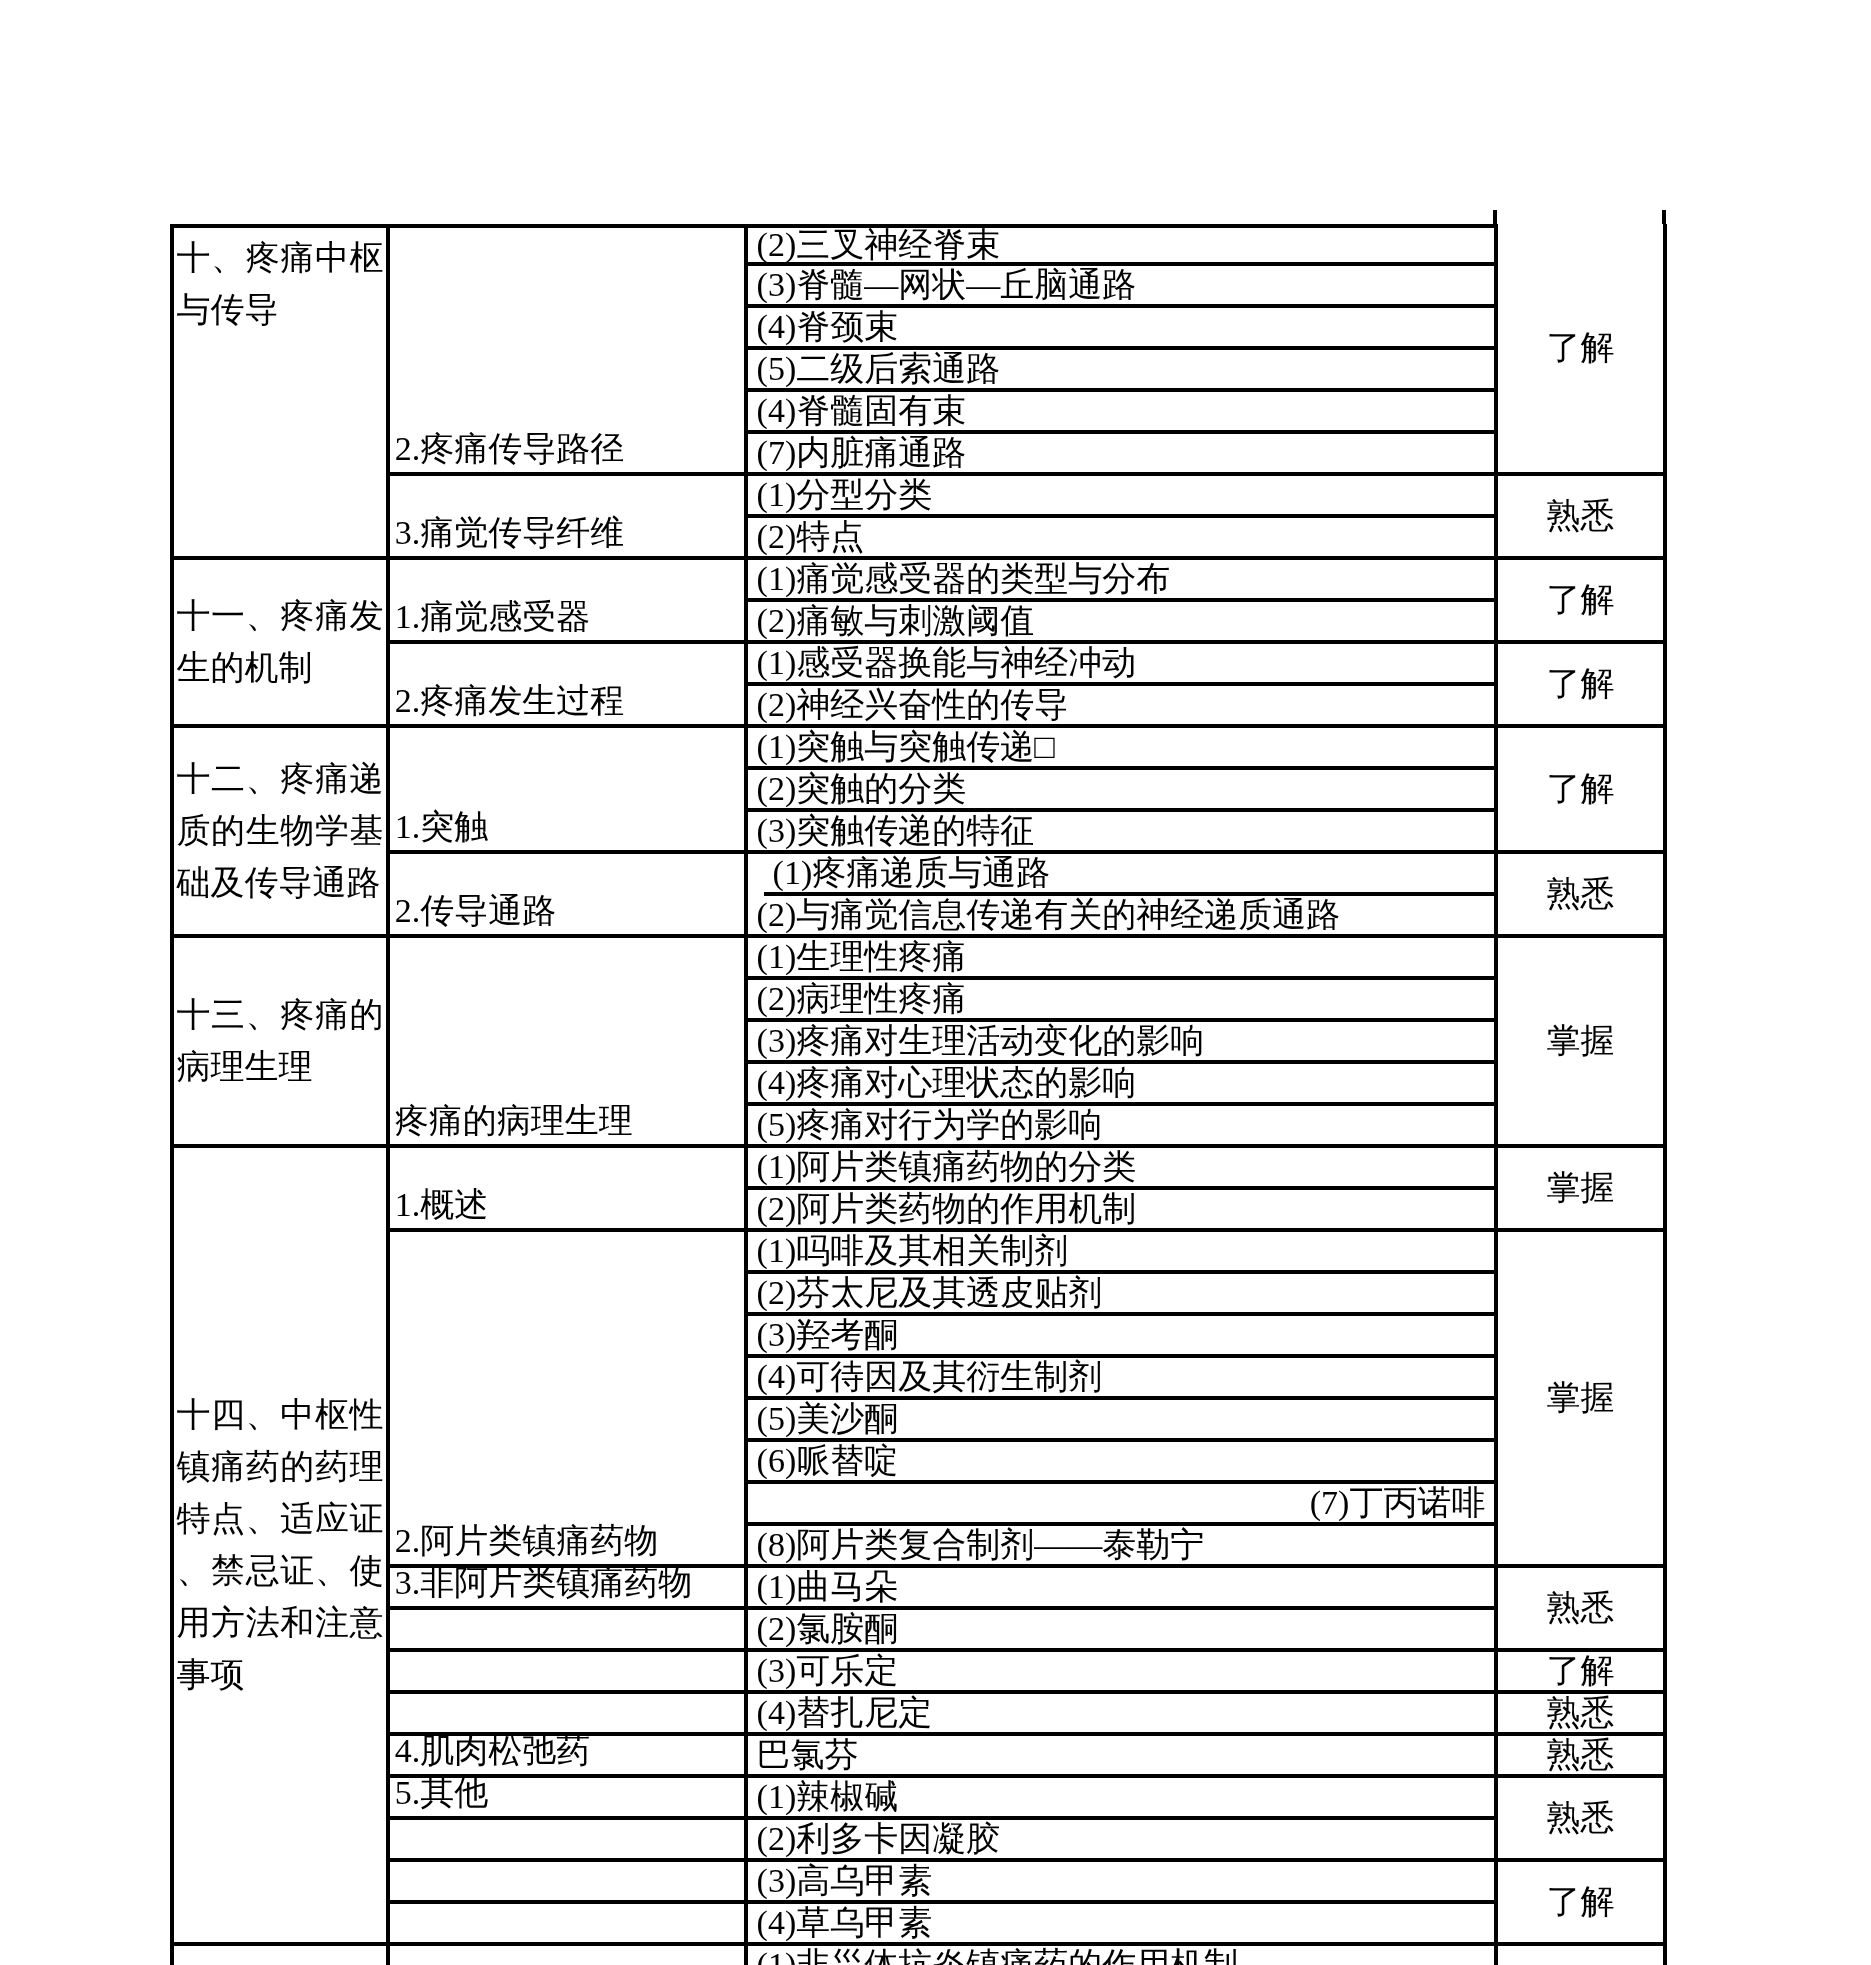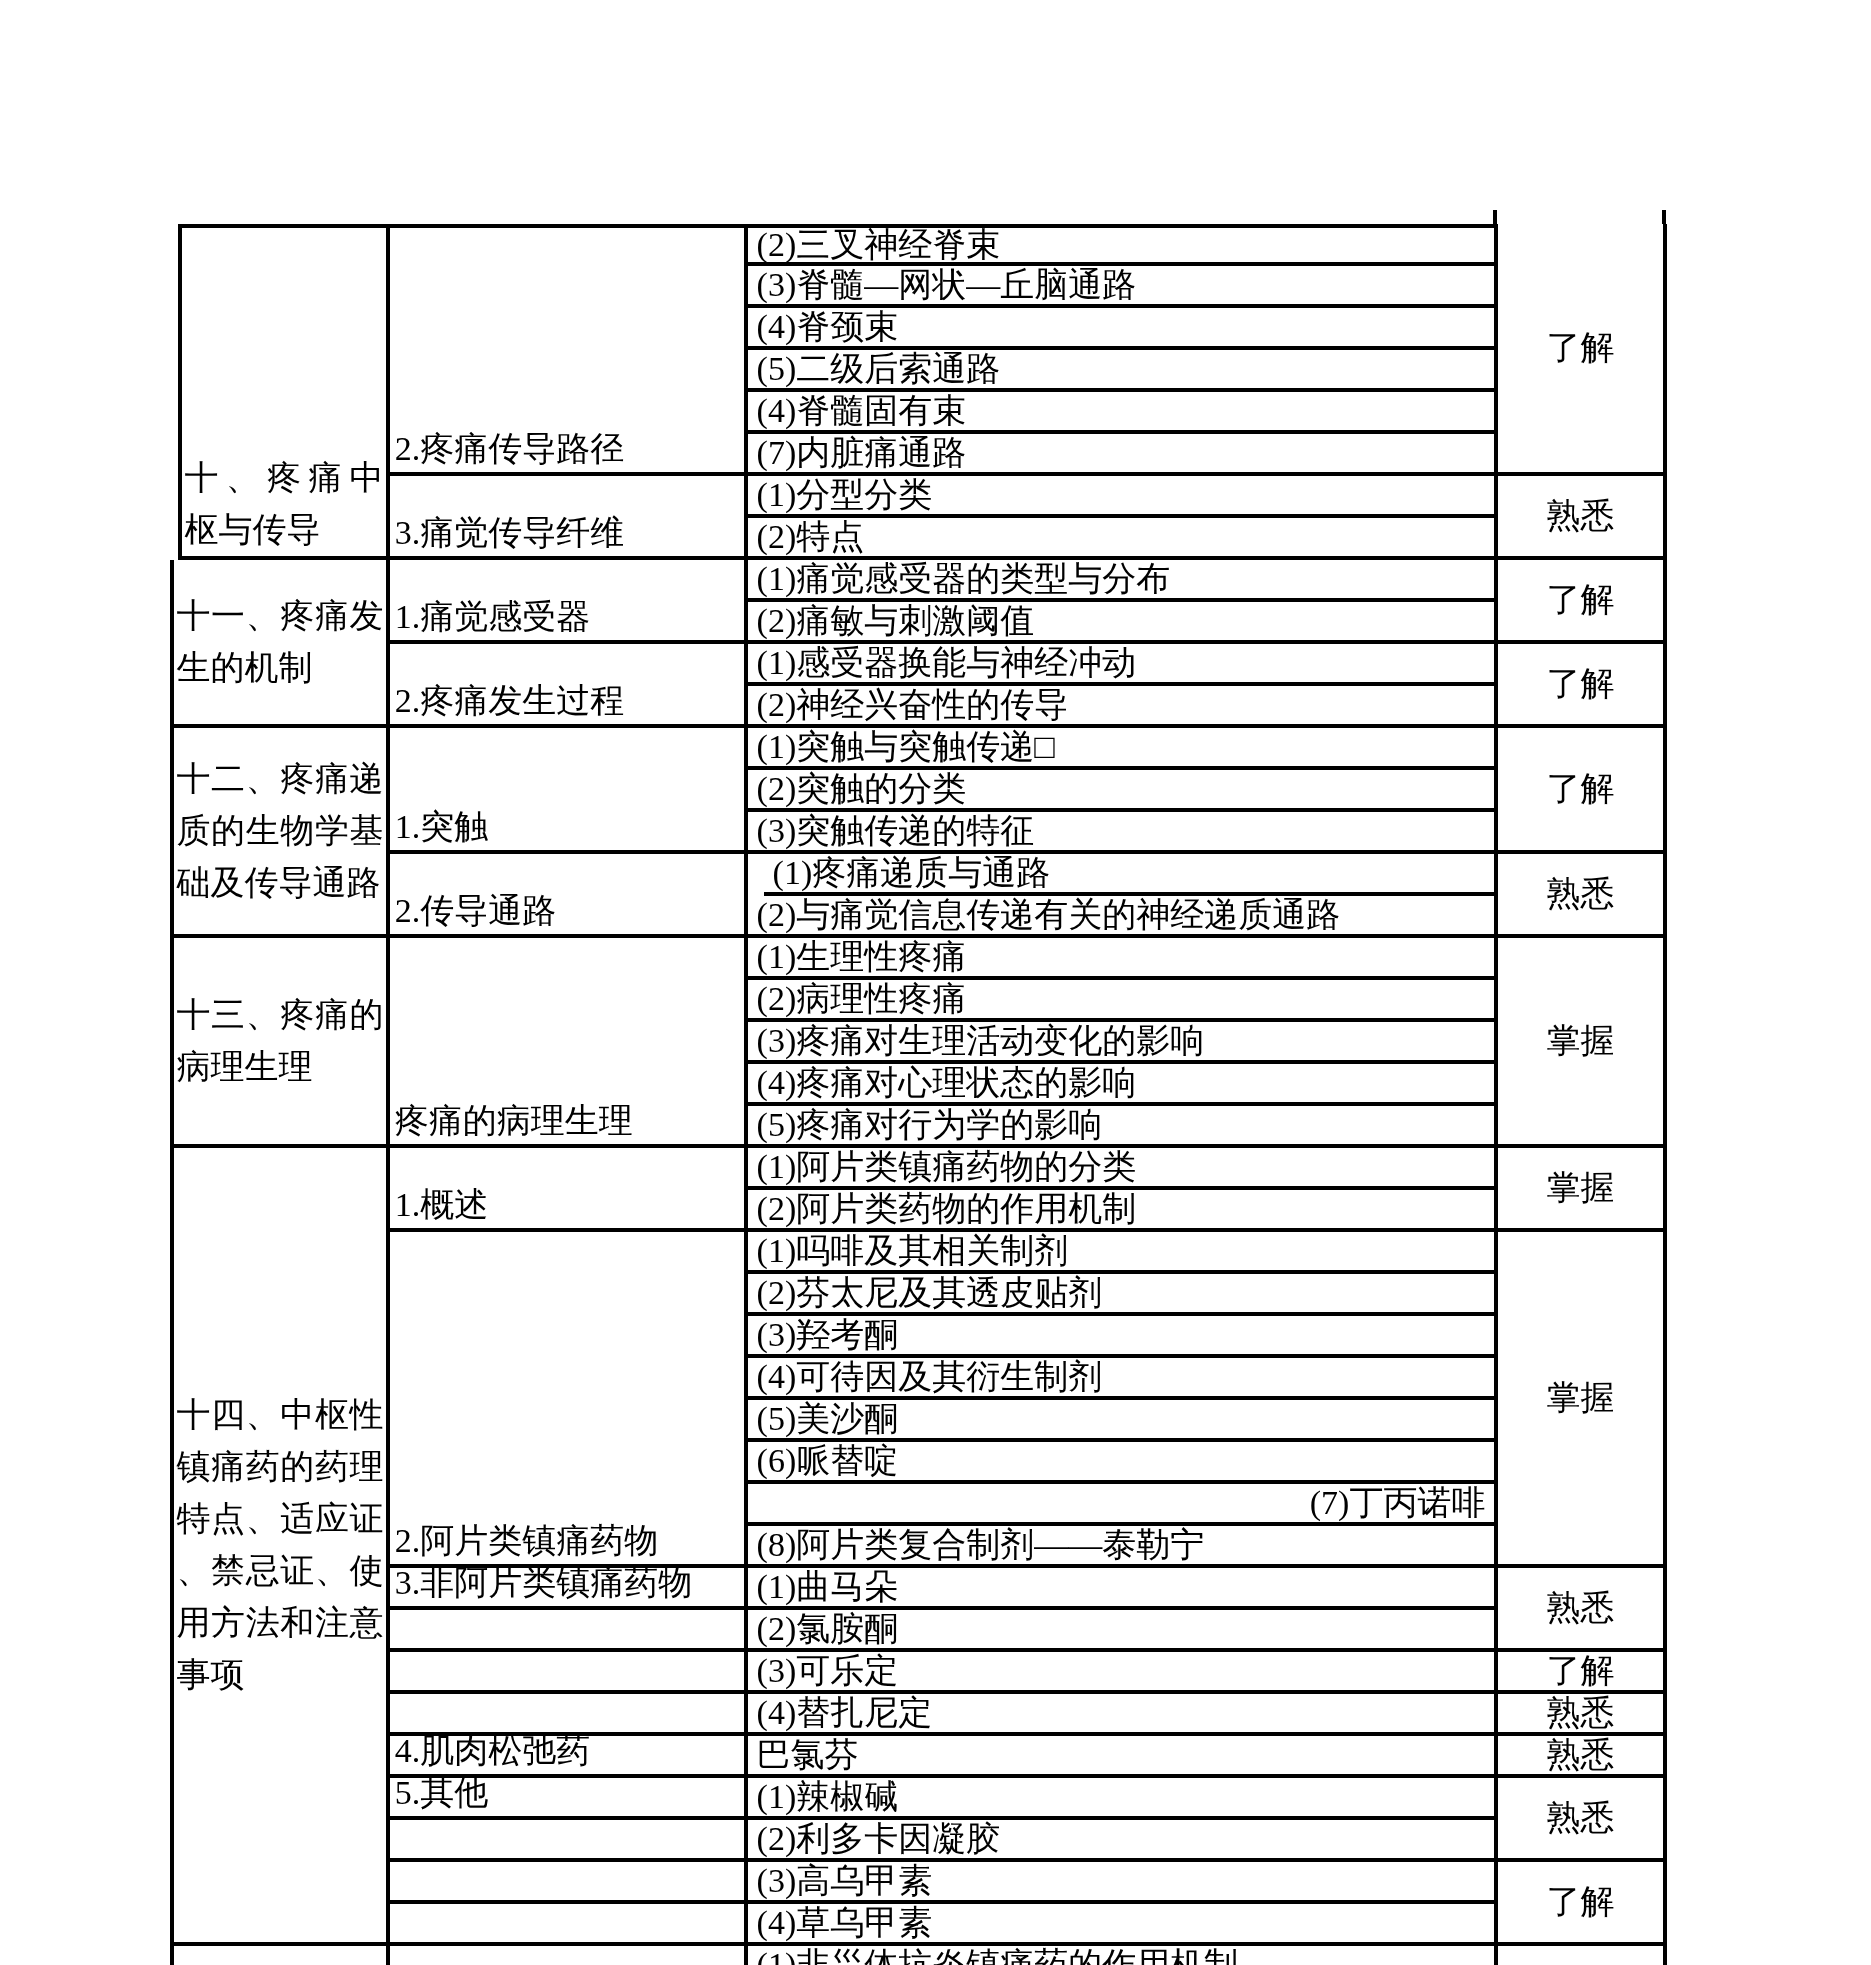--- a/index.html
+++ b/index.html
@@ -23,21 +23,21 @@
     background:#fff;
   }
   .bt{border-top:4.3px solid #000;}
   .bl{border-left:4.3px solid #000;}
   
   .c1{padding:0 2.4px;}
   .c1 .txt{
     width:100%;text-align:justify;text-align-last:left;
     line-height:52px;word-break:break-all;line-break:anywhere;
   }
-  .c1.top-align{align-items:flex-end;margin-left:8px;}
+  .c1.top-align{align-items:flex-start;}
   .c1.top-align .txt{margin-top:3.9px;}
   
   .c2{padding:0 4.7px;align-items:flex-end;}
   .c2 .txt{line-height:47px;word-break:break-all;line-break:anywhere;}
   
   .c3{padding:0 8.6px;white-space:nowrap;}
   
   .c4{justify-content:center;}
   
   .stub{position:absolute;width:4.3px;height:14px;background:#000;}

